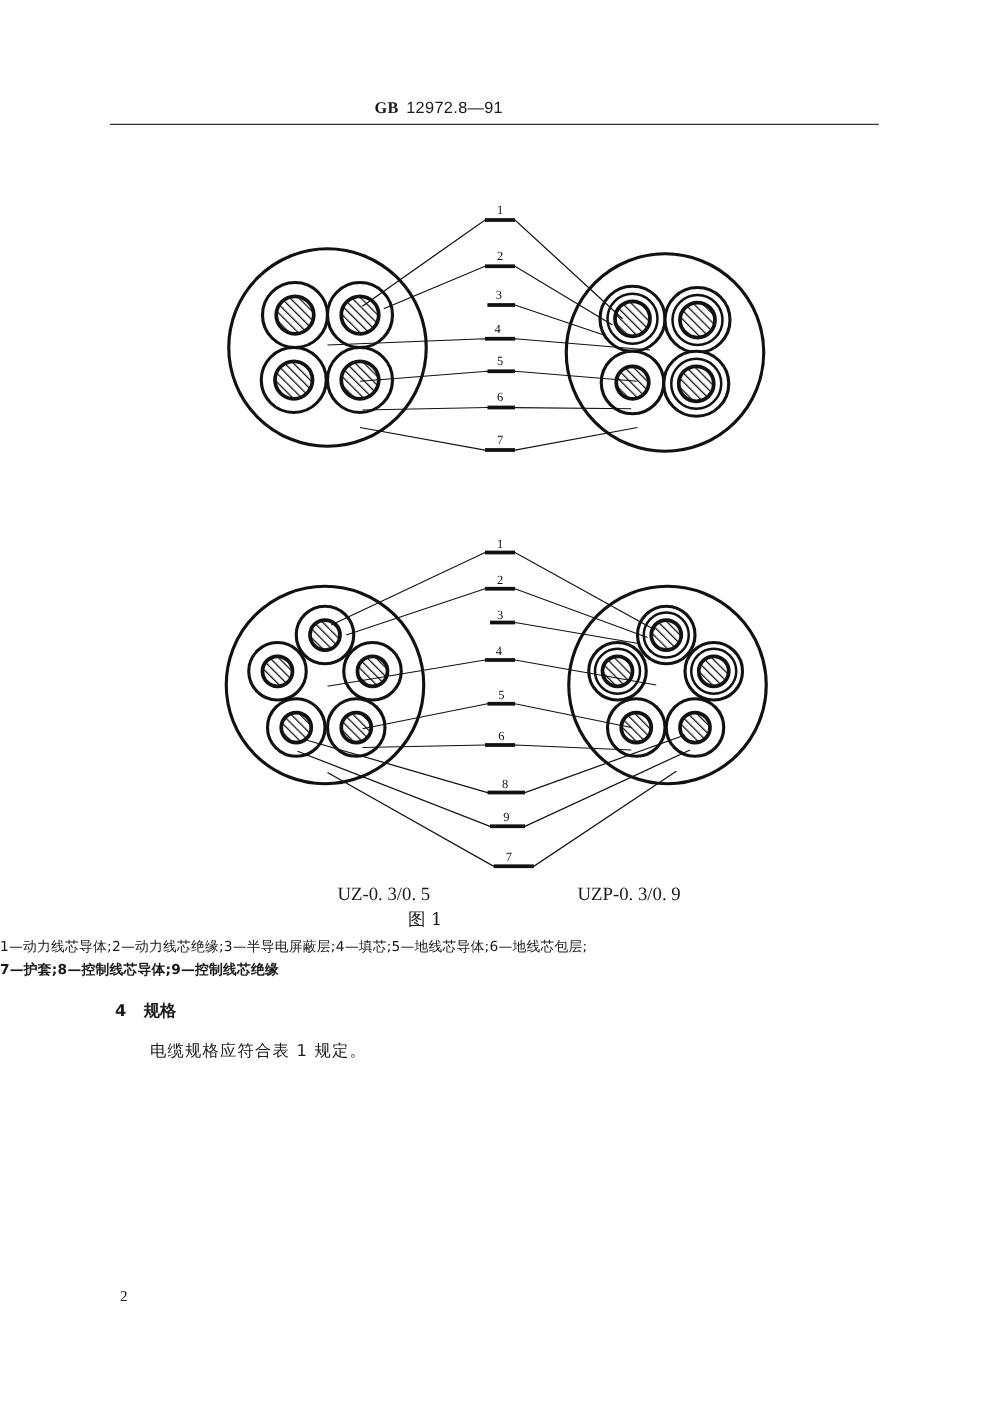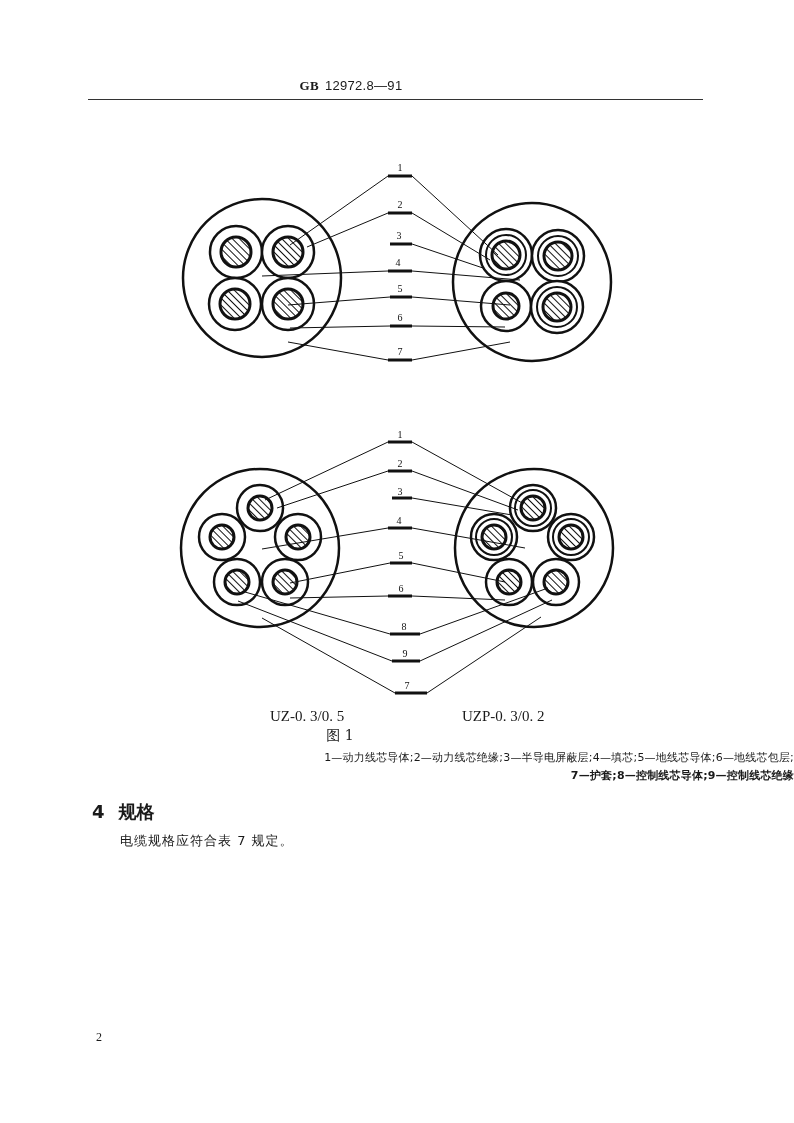--- a/index.html
+++ b/index.html
@@ -9,25 +9,25 @@
             font-size: 13px; letter-spacing: 0.3px; }
   .header .gb { font-family: "Liberation Serif", serif; font-weight: bold; margin-right: 6px; }
   .header .num { font-family: "Liberation Sans", sans-serif; }
   .header-rule { position: absolute; top: 99px; left: 88px; width: 615px; height: 0;
                  border-top: 1.5px solid #333; }
   svg.fig { position: absolute; left: 0; top: 0; }
   .model { position: absolute; top: 708px; font-size: 15px; font-family: "Liberation Serif", serif; }
   .model-left { left: 270px; }
   .model-right { left: 462px; }
   .fig-title { position: absolute; top: 727px; left: 0; width: 680px; text-align: center; font-size: 14px; }
-  .legend { position: absolute; left: 0; width: 794px; text-align: right; font-size: 11px;
+  .legend { position: absolute; left: 0; width: 794px; text-align: left; font-size: 11px;
             font-family: "DejaVu Sans", sans-serif; letter-spacing: 0.2px; }
   .legend-1 { top: 750px; }
   .legend-2 { top: 768px; font-weight: bold; }
-  .section { position: absolute; top: 800px; left: 92px; font-size: 18px; font-weight: bold;
+  .section { position: absolute; top: 800px; left: 92px; font-size: 13px; font-weight: bold;
              font-family: "DejaVu Sans", sans-serif; }
   .section .sec-num { margin-right: 14px; }
   .para { position: absolute; top: 832px; left: 120px; font-size: 13px; font-family: "DejaVu Sans", sans-serif;
           letter-spacing: 1px; }
   .page-num { position: absolute; top: 1030px; left: 96px; font-size: 12px; font-family: "Liberation Serif", serif; }
 </style>
 </head>
 <body>
 
 <div class="header">
@@ -211,23 +211,23 @@
     <text x="399" y="524">4</text>
     <text x="401" y="559">5</text>
     <text x="401" y="592">6</text>
     <text x="404" y="630">8</text>
     <text x="405" y="657">9</text>
     <text x="407" y="689">7</text>
   </g>
 </svg>
 
 <div class="model model-left">UZ-0. 3/0. 5</div>
-<div class="model model-right">UZP-0. 3/0. 2</div>
+<div class="model model-right">UZP-0. 3/0. 9</div>
 <div class="fig-title">图 1</div>
 <div class="legend legend-1">1—动力线芯导体;2—动力线芯绝缘;3—半导电屏蔽层;4—填芯;5—地线芯导体;6—地线芯包层;</div>
 <div class="legend legend-2">7—护套;8—控制线芯导体;9—控制线芯绝缘</div>
 
 <div class="section">
   <span class="sec-num">4</span><span>规格</span>
 </div>
-<div class="para">电缆规格应符合表 7 规定。</div>
+<div class="para">电缆规格应符合表 1 规定。</div>
 
 <div class="page-num">2</div>
 
 </body></html>

